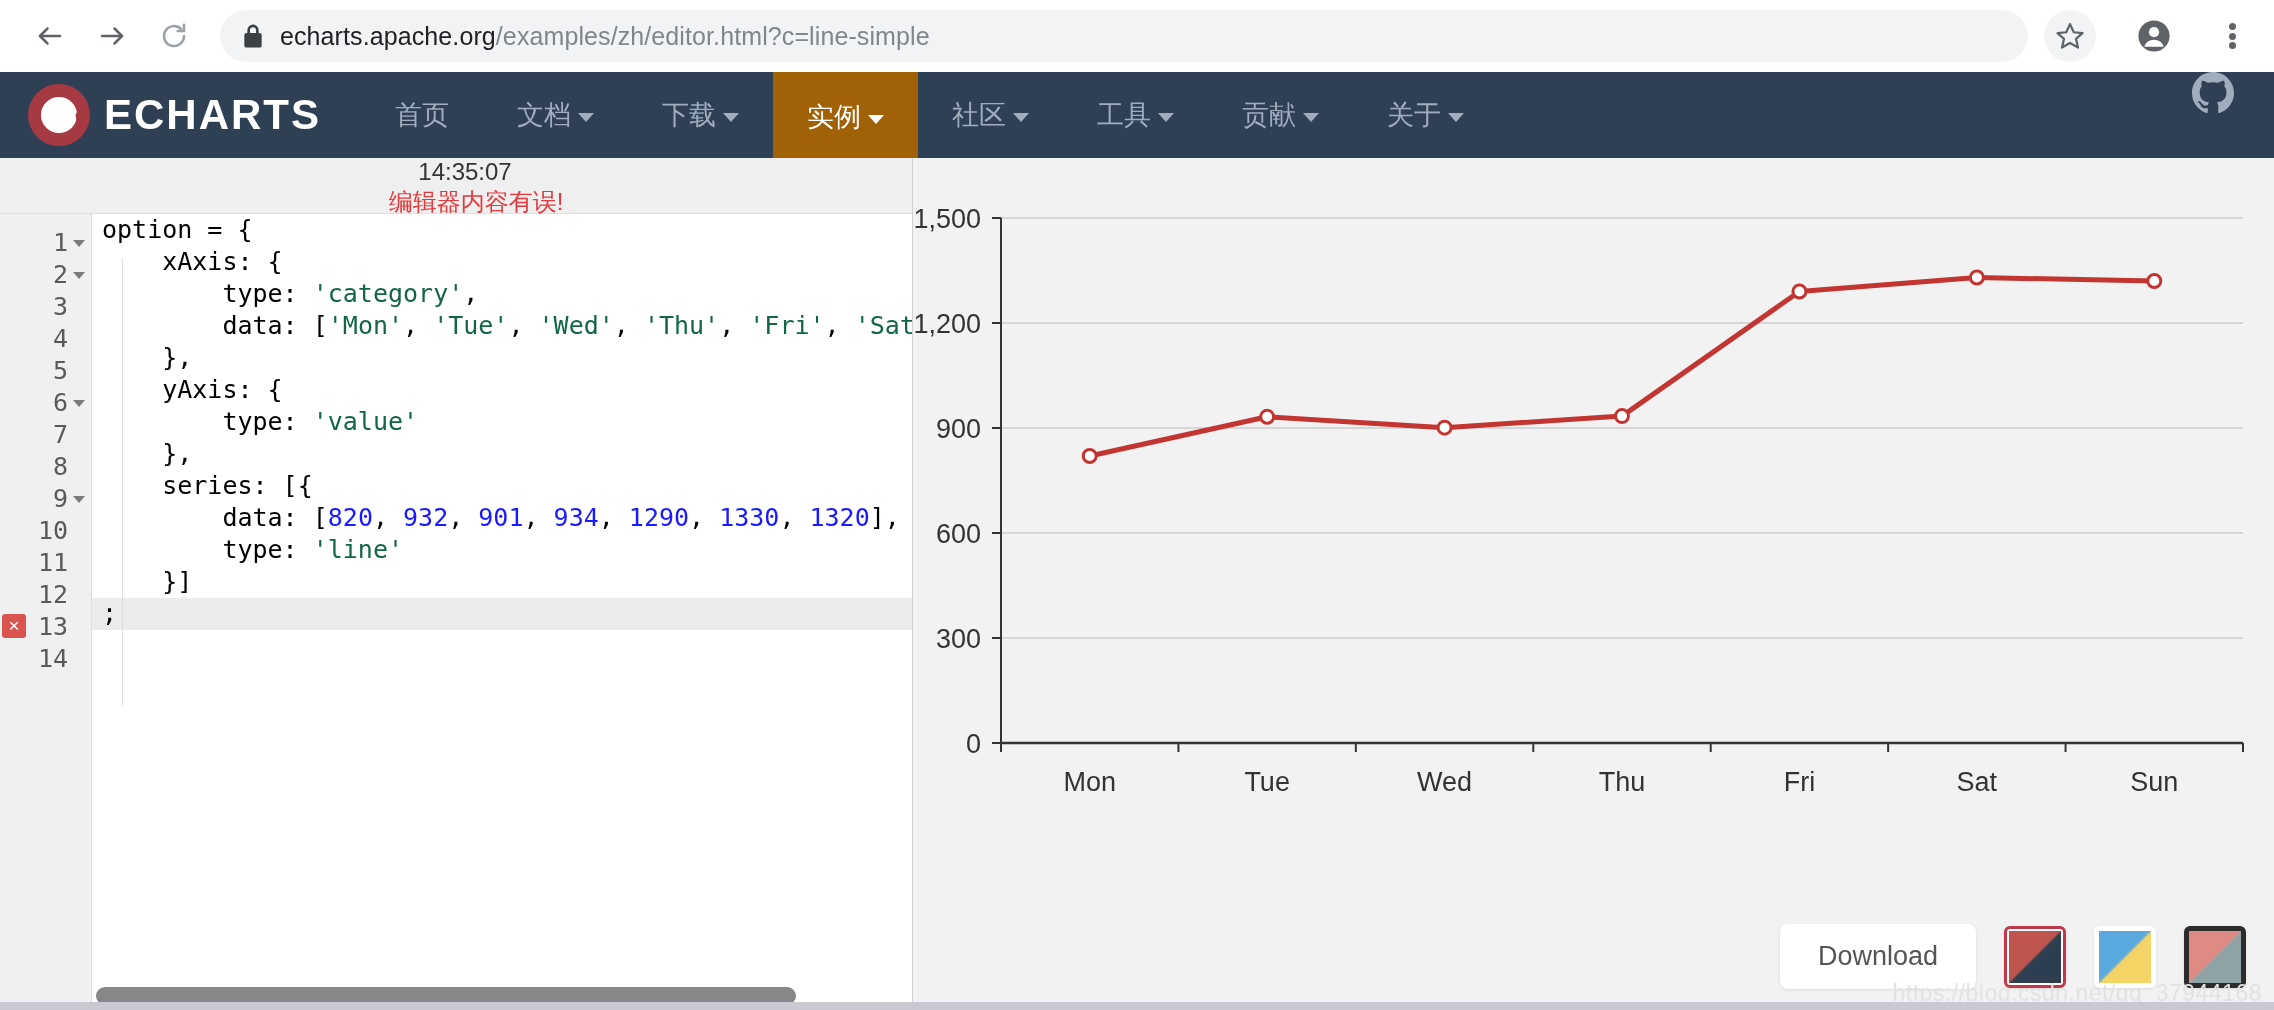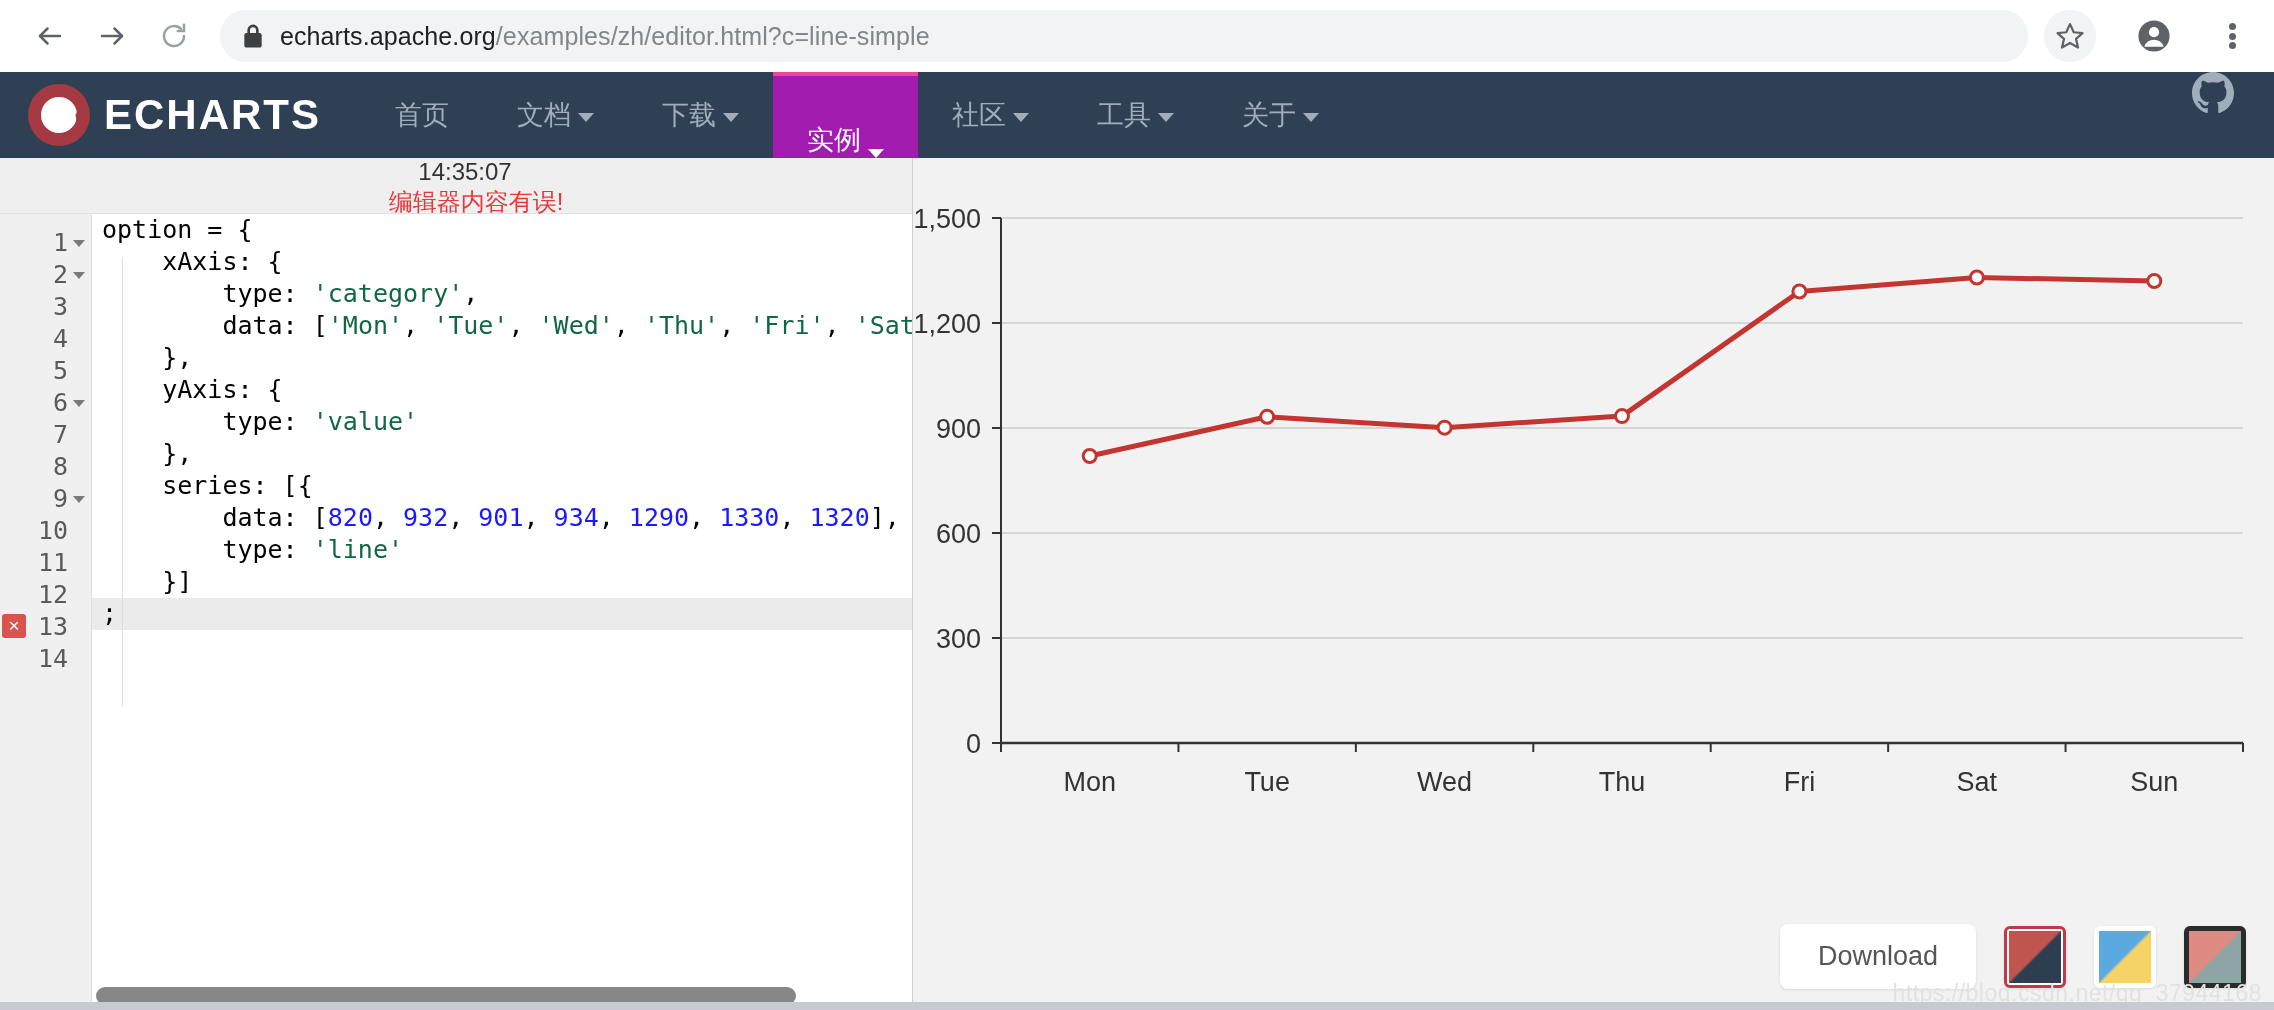--- a/index.html
+++ b/index.html
@@ -113,24 +113,23 @@
     display: flex;
     align-items: center;
     justify-content: center;
     padding: 0 34px;
     color: #9fadbd;
     font-size: 27px;
     gap: 7px;
     white-space: nowrap;
   }
   .nav-item.active {
-    background: #a21caf;
+    background: #a16207;
     color: #ffffff;
-    border-top: 4px solid #ec4899;
-    align-items: flex-end;
+    border-top: 4px solid #a16207;
   }
   .caret {
     width: 0; height: 0;
     border-left: 8px solid transparent;
     border-right: 8px solid transparent;
     border-top: 9px solid currentColor;
     margin-top: 4px;
   }
   #nav-right {
     margin-left: auto;
@@ -386,20 +385,24 @@
     <div class="nav-item active">
       <span>实例</span>
       <span class="caret"></span>
     </div>
     <div class="nav-item">
       <span>社区</span>
       <span class="caret"></span>
     </div>
     <div class="nav-item">
       <span>工具</span>
+      <span class="caret"></span>
+    </div>
+    <div class="nav-item">
+      <span>贡献</span>
       <span class="caret"></span>
     </div>
     <div class="nav-item">
       <span>关于</span>
       <span class="caret"></span>
     </div>
   </div>
 
   <div id="nav-right">
     <span id="github-icon">

